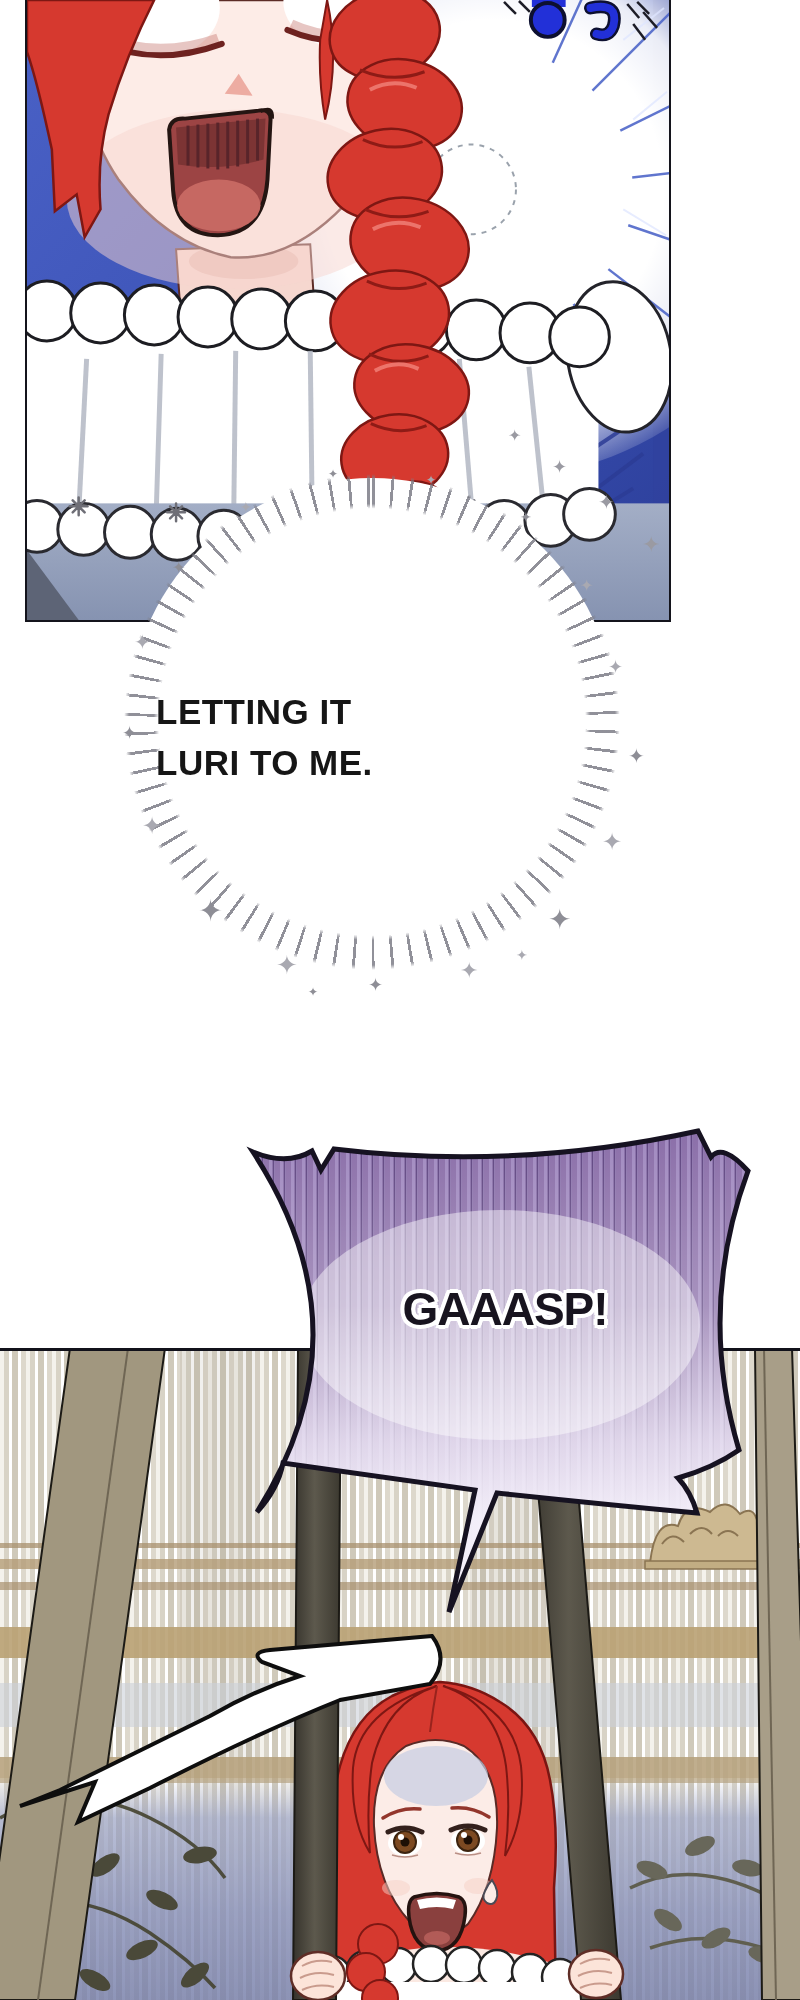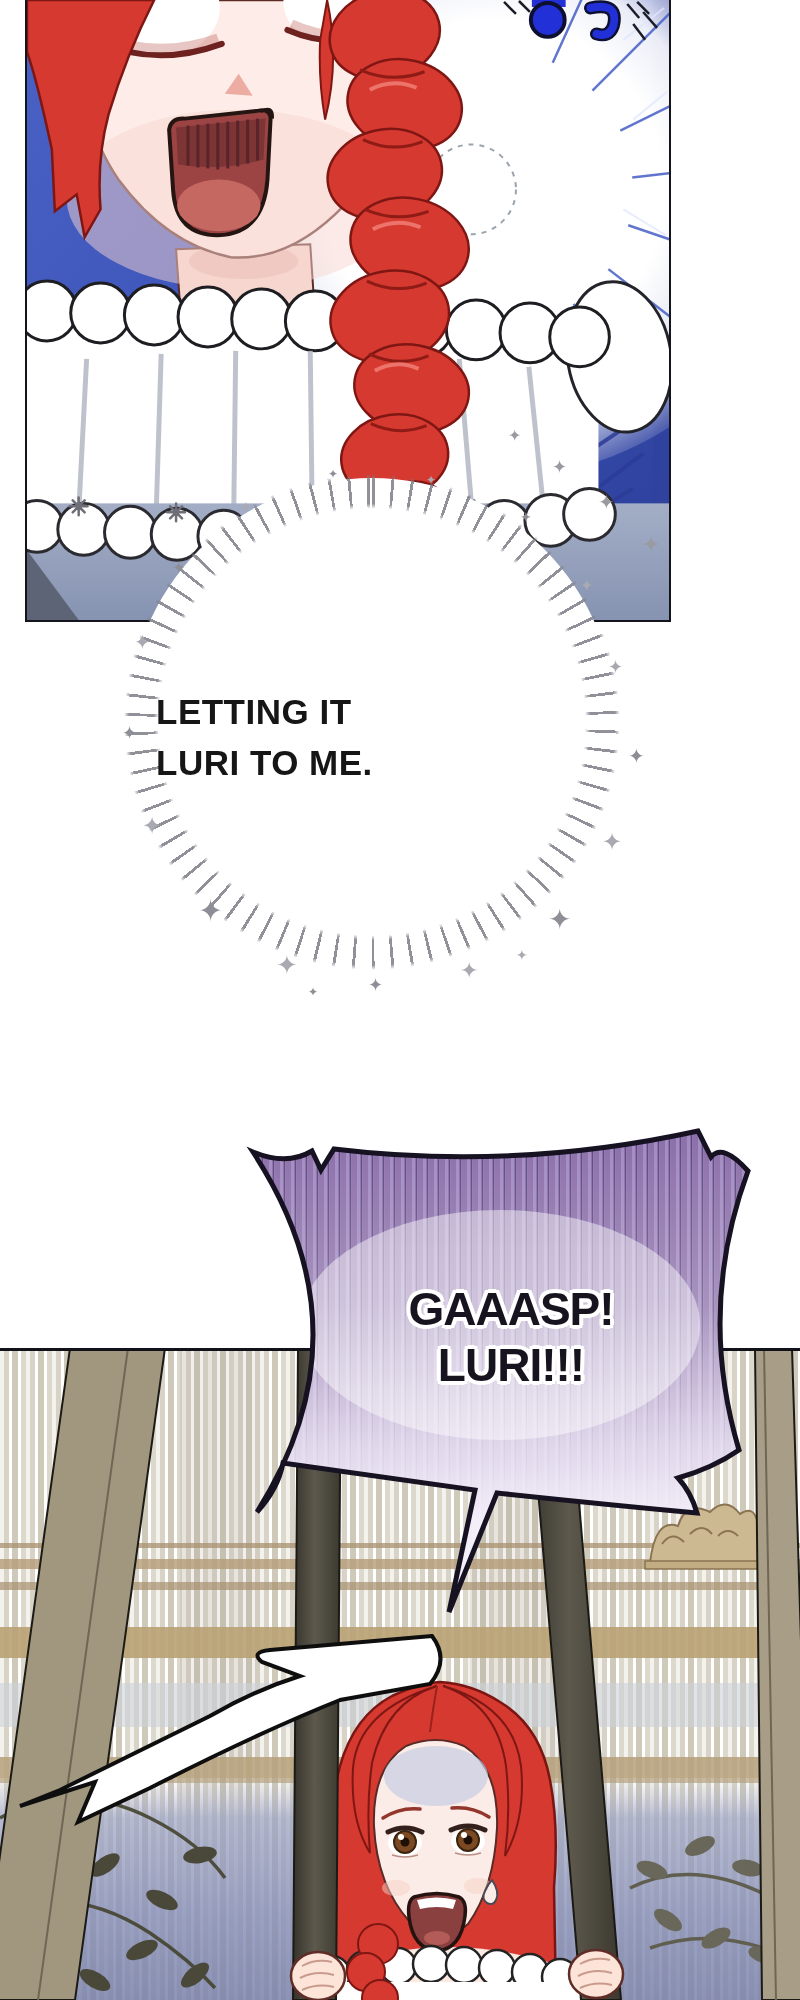--- a/index.html
+++ b/index.html
@@ -22,21 +22,21 @@
   .sp{position:absolute;line-height:1;color:#8e8e96;}
   .sp:nth-child(odd){color:#a9a9b1;}
   .thought-text{position:absolute;left:156px;top:686px;width:500px;text-align:left;
      font-weight:bold;font-size:35px;line-height:51px;letter-spacing:0.5px;color:#161616;}
 
   
   .shout-text{position:absolute;left:352px;top:1281px;width:306px;text-align:center;
      font-weight:bold;font-size:46px;line-height:56px;letter-spacing:-1px;color:#18141f;
      text-shadow:-3px -3px 0 #fff,3px -3px 0 #fff,-3px 3px 0 #fff,3px 3px 0 #fff,
                  0 -4px 0 #fff,0 4px 0 #fff,-4px 0 0 #fff,4px 0 0 #fff,
-                 -3px 0 0 #fff,3px 0 0 #fff,0 -3px 0 #fff,0 3px 0 #fff;padding-left:6px;}
+                 -3px 0 0 #fff,3px 0 0 #fff,0 -3px 0 #fff,0 3px 0 #fff;}
 
   
   .panel-bottom{position:absolute;left:0;top:1348px;width:800px;height:652px;overflow:hidden;}
   .panel-bottom svg{width:100%;height:100%;}
 
   .overlay-svg{position:absolute;left:0;top:0;width:800px;height:2000px;pointer-events:none;}
   .trail{position:absolute;line-height:1;color:#9a9aa2;}
 </style>
 </head>
 <body>
@@ -438,16 +438,15 @@
     <path d="M253,1152 Q287,1166 312,1151 L321,1170 L334,1149 Q516,1171 698,1131 L711,1157 Q723,1143 748,1171 Q697,1309 739,1450 Q713,1468 678,1478 Q691,1492 697,1513 Q601,1504 497,1493 L449,1612 L475,1490 Q381,1477 283,1463 Q278,1489 257,1512 Q371,1332 253,1152 Z" fill="url(#pp)"></path>
     <g clip-path="url(#bc)">
       <path d="M240,1120 L760,1120 L760,1630 L240,1630 Z" fill="url(#pl)"></path>
       <ellipse cx="500" cy="1325" rx="200" ry="115" fill="#ffffff" opacity="0.45"></ellipse>
     </g>
     <path d="M253,1152 Q287,1166 312,1151 L321,1170 L334,1149 Q516,1171 698,1131 L711,1157 Q723,1143 748,1171 Q697,1309 739,1450 Q713,1468 678,1478 Q691,1492 697,1513 Q601,1504 497,1493 L449,1612 L475,1490 Q381,1477 283,1463 Q278,1489 257,1512 Q371,1332 253,1152 Z" fill="none" stroke="#161221" stroke-width="5" stroke-linejoin="miter"></path>
   </svg>
 
   <div class="shout-text">
     <div>GAAASP!</div>
-    <div>LURI!!!</div>
   </div>
 
 </div>
 
 </body></html>

